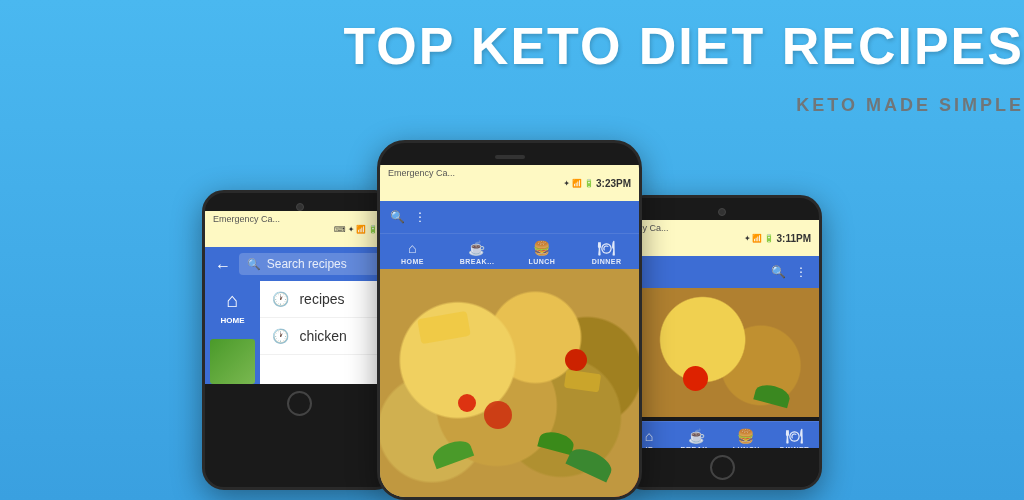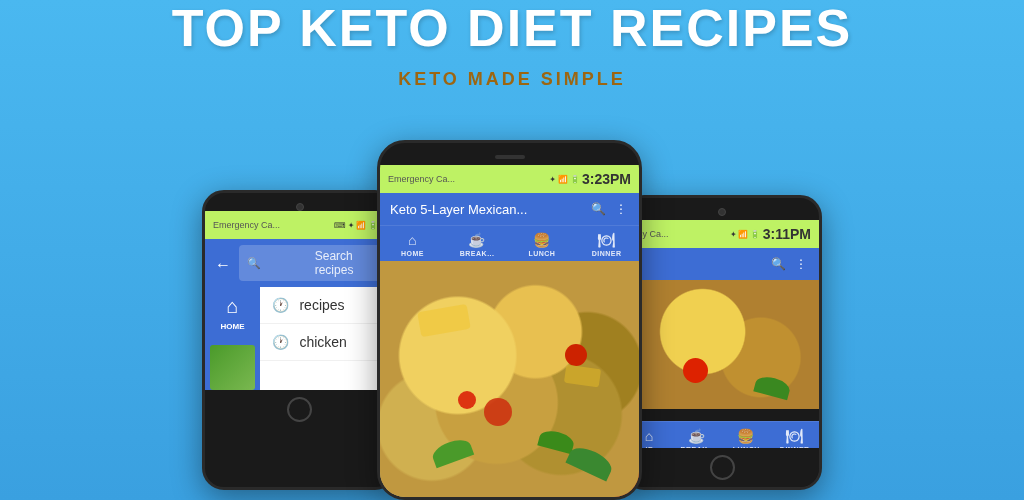--- a/index.html
+++ b/index.html
@@ -8,38 +8,39 @@
       width: 1024px;
       height: 500px;
       overflow: hidden;
       background: linear-gradient(180deg, #4ab8f0 0%, #3aa0e0 100%);
       font-family: 'Arial', sans-serif;
       position: relative;
     }
 
     
     .header-area {
-      text-align: center;
+      text-align: right;
+      padding-top: 18px;
     }
 
     .main-title {
       font-size: 52px;
       font-weight: 900;
       color: #ffffff;
       letter-spacing: 2px;
       text-shadow: 1px 2px 4px rgba(0,0,0,0.2);
       line-height: 1.1;
     }
 
     .sub-title {
       font-size: 18px;
       font-weight: 700;
-      color: #a16207;
+      color: #737373;
       letter-spacing: 3px;
-      margin-top: 12px;
+      margin-top: 20px;
       opacity: 0.95;
     }
 
     
     .phones-container {
       position: absolute;
       bottom: 0;
       left: 0;
       right: 0;
       display: flex;
@@ -106,49 +107,48 @@
       background: #333;
       border-radius: 2px;
       position: absolute;
       top: 12px;
       left: 50%;
       transform: translateX(-50%);
     }
 
     
     .status-bar {
-      background: #bef264;
-      display: flex;
-      align-items: center;
+      background: #fef9c3;
+      display: flex;
       justify-content: space-between;
       padding: 3px 8px;
       font-size: 9px;
       color: #333;
-      height: 28px;
+      height: 36px;
       margin-top: 22px;
     }
 
     .status-bar-app {
       font-size: 9px;
       color: #555;
       overflow: hidden;
       white-space: nowrap;
       text-overflow: ellipsis;
       max-width: 70px;
     }
 
     .status-icons {
       display: flex;
       align-items: center;
       gap: 2px;
       font-size: 8px;
     }
 
     .status-time {
-      font-size: 14px;
+      font-size: 10px;
       font-weight: bold;
     }
 
     
     .app-bar {
       background: #3d6dd4;
       padding: 8px 10px;
       display: flex;
       align-items: center;
       justify-content: space-between;
@@ -231,21 +231,20 @@
     }
 
     .search-icon {
       color: rgba(255,255,255,0.8);
       font-size: 11px;
     }
 
     .search-placeholder {
       color: rgba(255,255,255,0.85);
       font-size: 12px;
-      margin-left: 48px;
     }
 
     
     .autocomplete {
       background: white;
       flex: 1;
     }
 
     .autocomplete-item {
       display: flex;
@@ -442,21 +441,20 @@
         <span class="status-bar-app">Emergency Ca...</span>
         <div class="status-icons">
           <span>✦</span>
           <span>📶</span>
           <span>🔋</span>
           <span class="status-time">3:23PM</span>
         </div>
       </div>
 
       <div class="app-bar">
-        <span class="app-bar-title">Keto 5-Layer Mexican...</span>
         <div class="app-bar-icons">
           <span class="icon-circle">🔍</span>
           <span class="icon-circle">⋮</span>
         </div>
       </div>
 
       <div class="nav-bar">
         <div class="nav-item">
           <span class="nav-icon">⌂</span>
           <span>HOME</span>

